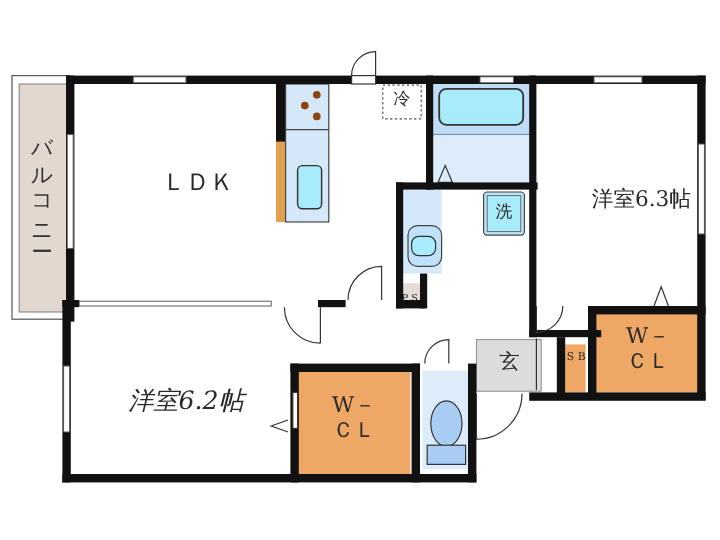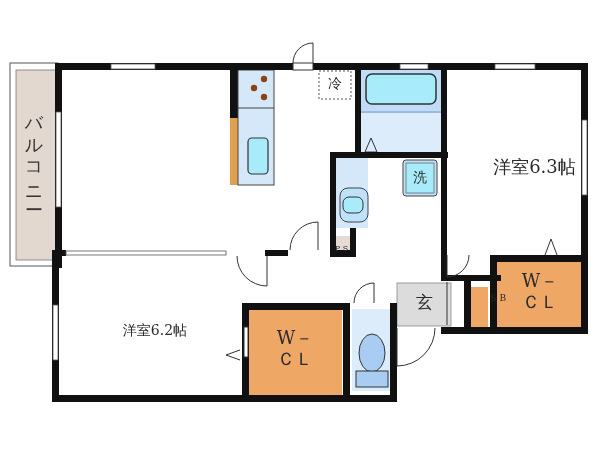--- a/index.html
+++ b/index.html
@@ -111,37 +111,38 @@
     <line x1="447" y1="282" x2="447" y2="325"></line>
     <path d="M545,255 L551,239 L557,255"></path>
     <path d="M240,360 L226,355 L240,350"></path>
     <rect x="244" y="327" width="4" height="30" fill="#fff"></rect>
   </g>
 </svg>
 
 <div class="vtext" style="left:22px; top:102px;">バルコニー</div>
 
 <div class="lbl" style="left:100px; top:140px; width:130px; font-size:20px;">
+  <div>ＬＤＫ</div>
 </div>
 
 <div class="lbl" style="left:472px; top:157px; width:125px; font-size:18px;">洋室6.3帖</div>
 
-<div class="lbl" style="left:90px; top:322px; width:130px; font-size:14px;">洋室6.2帖</div>
+<div class="lbl" style="left:90px; top:322px; width:130px; font-size:21px;font-style:italic;">洋室6.2帖</div>
 
 <div class="lbl" style="left:250px; top:328px; width:90px; font-size:18px;">
   <div>W－</div>
   <div>ＣＬ</div>
 </div>
 
 <div class="lbl" style="left:497px; top:271px; width:86px; font-size:18px;">
   <div>W－</div>
   <div>ＣＬ</div>
 </div>
 
 <div class="lbl" style="left:412px; top:293px; width:25px; font-size:17px;">玄</div>
 
-<div class="lbl" style="left:471px; top:292px; width:35px; font-size:9px; white-space:normal; word-break:break-all; line-height:12px;text-align:right;">S B</div>
+<div class="lbl" style="left:471px; top:292px; width:17px; font-size:9px; white-space:normal; word-break:break-all; line-height:12px;text-align:right;">S B</div>
 
 <div class="lbl" style="left:333px; top:244px; width:17px; font-size:8px;">P S</div>
 
 <div class="lbl" style="left:322px; top:75px; width:26px; font-size:14px;">冷</div>
 
 <div class="lbl" style="left:406px; top:169px; width:28px; font-size:14px;">洗</div>
 
 </body></html>

